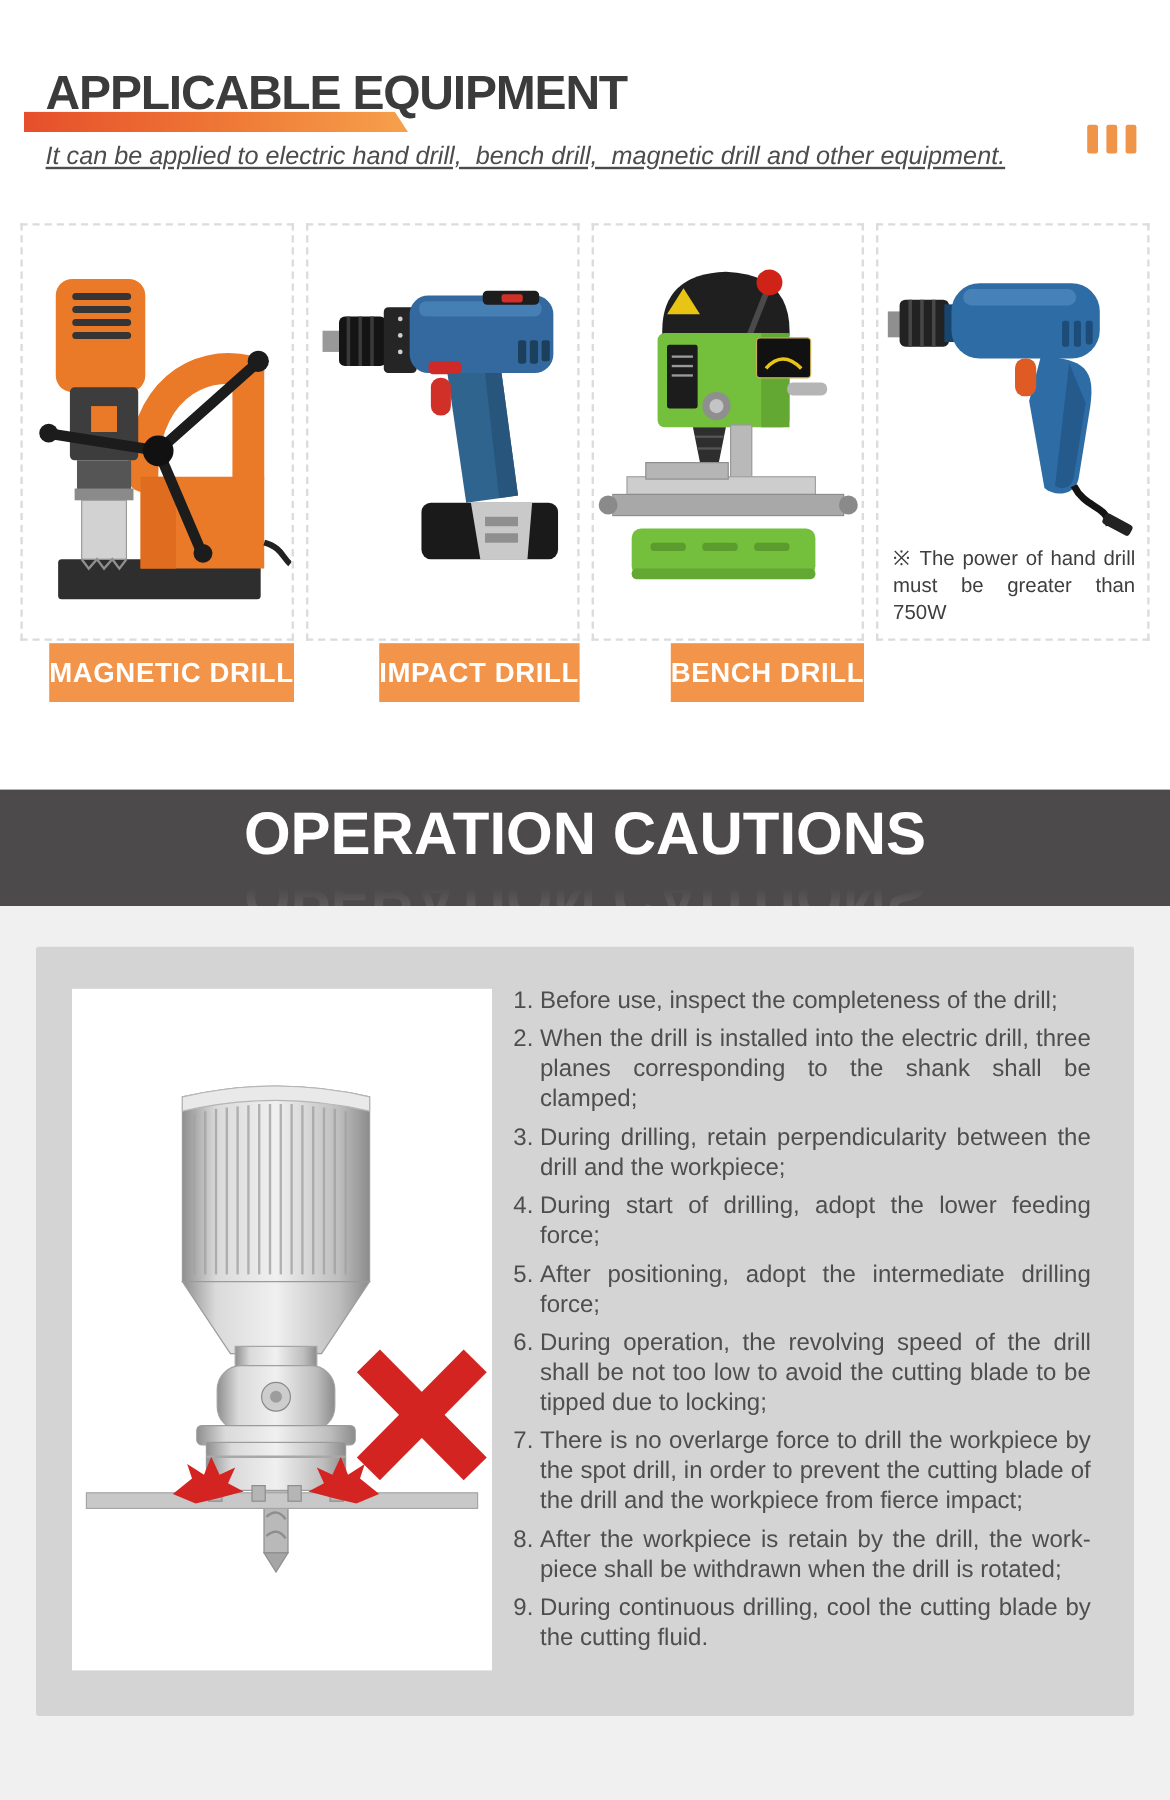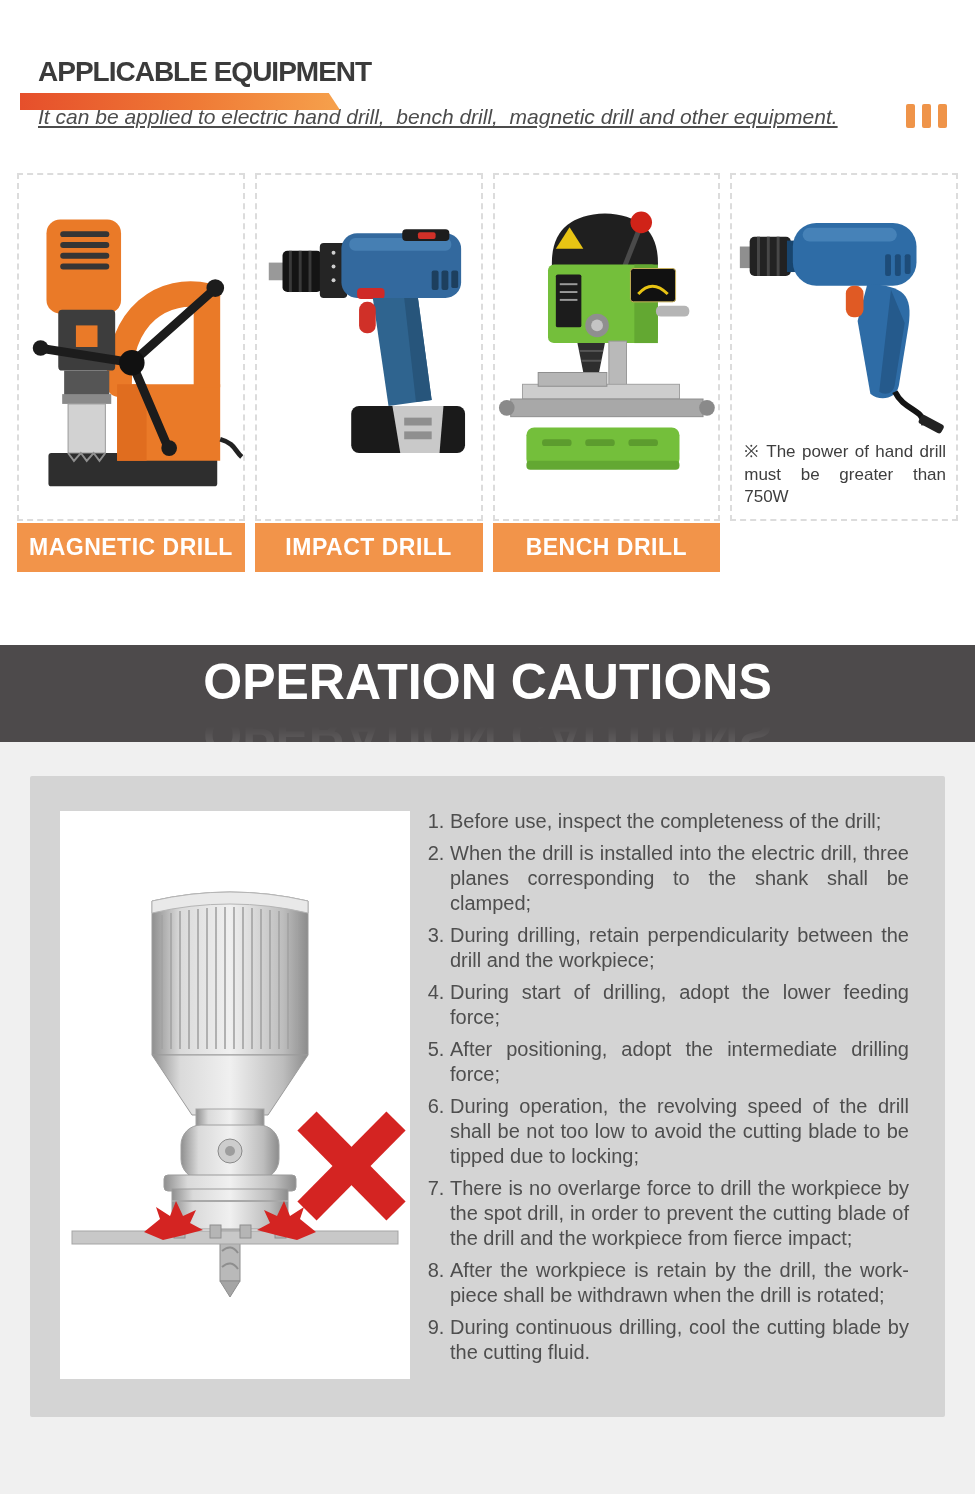--- a/index.html
+++ b/index.html
@@ -15,33 +15,33 @@
   
   .header { position: relative; padding: 56px 0 0 38px; }
   .title-accent {
     position: absolute; left: 20px; top: 93px;
     width: 320px; height: 17px;
     background: linear-gradient(90deg, #e64f2b 0%, #ef7a36 55%, #f6a14c 100%);
     clip-path: polygon(0 0, 96.5% 0, 100% 100%, 0 100%);
   }
   .page-title {
     position: relative; z-index: 1;
-    margin: 0; font-size: 28px; font-weight: bold;
+    margin: 0; font-size: 40px; font-weight: bold;
     letter-spacing: -1px; color: #3b3b3b; line-height: 1.12;
   }
   .subtitle {
     margin: 16px 0 0 0; font-size: 21px; font-style: italic;
     color: #4c4c4c; white-space: pre-wrap; line-height: 1.3; text-decoration: underline;
   }
   .deco-bars { position: absolute; right: 28px; top: 104px; display: flex; gap: 7px; }
   .deco-bars i { display:block; width: 9px; height: 24px; background:#ef9449; border-radius:2px; }
 
   
   .cards { display: flex; gap: 10px; margin: 42px 17px 0 17px; }
-  .card { flex: 1; display: flex; flex-direction: column; }
+  .card { flex: 1; display: flex; flex-direction: column; align-items: flex-end; }
   .card-image {
     height: 348px; background: #fff;
     border: 2px dashed #dcdcdc;
     display: flex; flex-direction: column;
     overflow: hidden;
   }
   .photo { flex: 1; min-height: 0; display:flex; align-items:center; justify-content:center; }
   .photo svg { width: 100%; height: 100%; }
   .card-note {
     padding: 0 10px 10px 12px;

